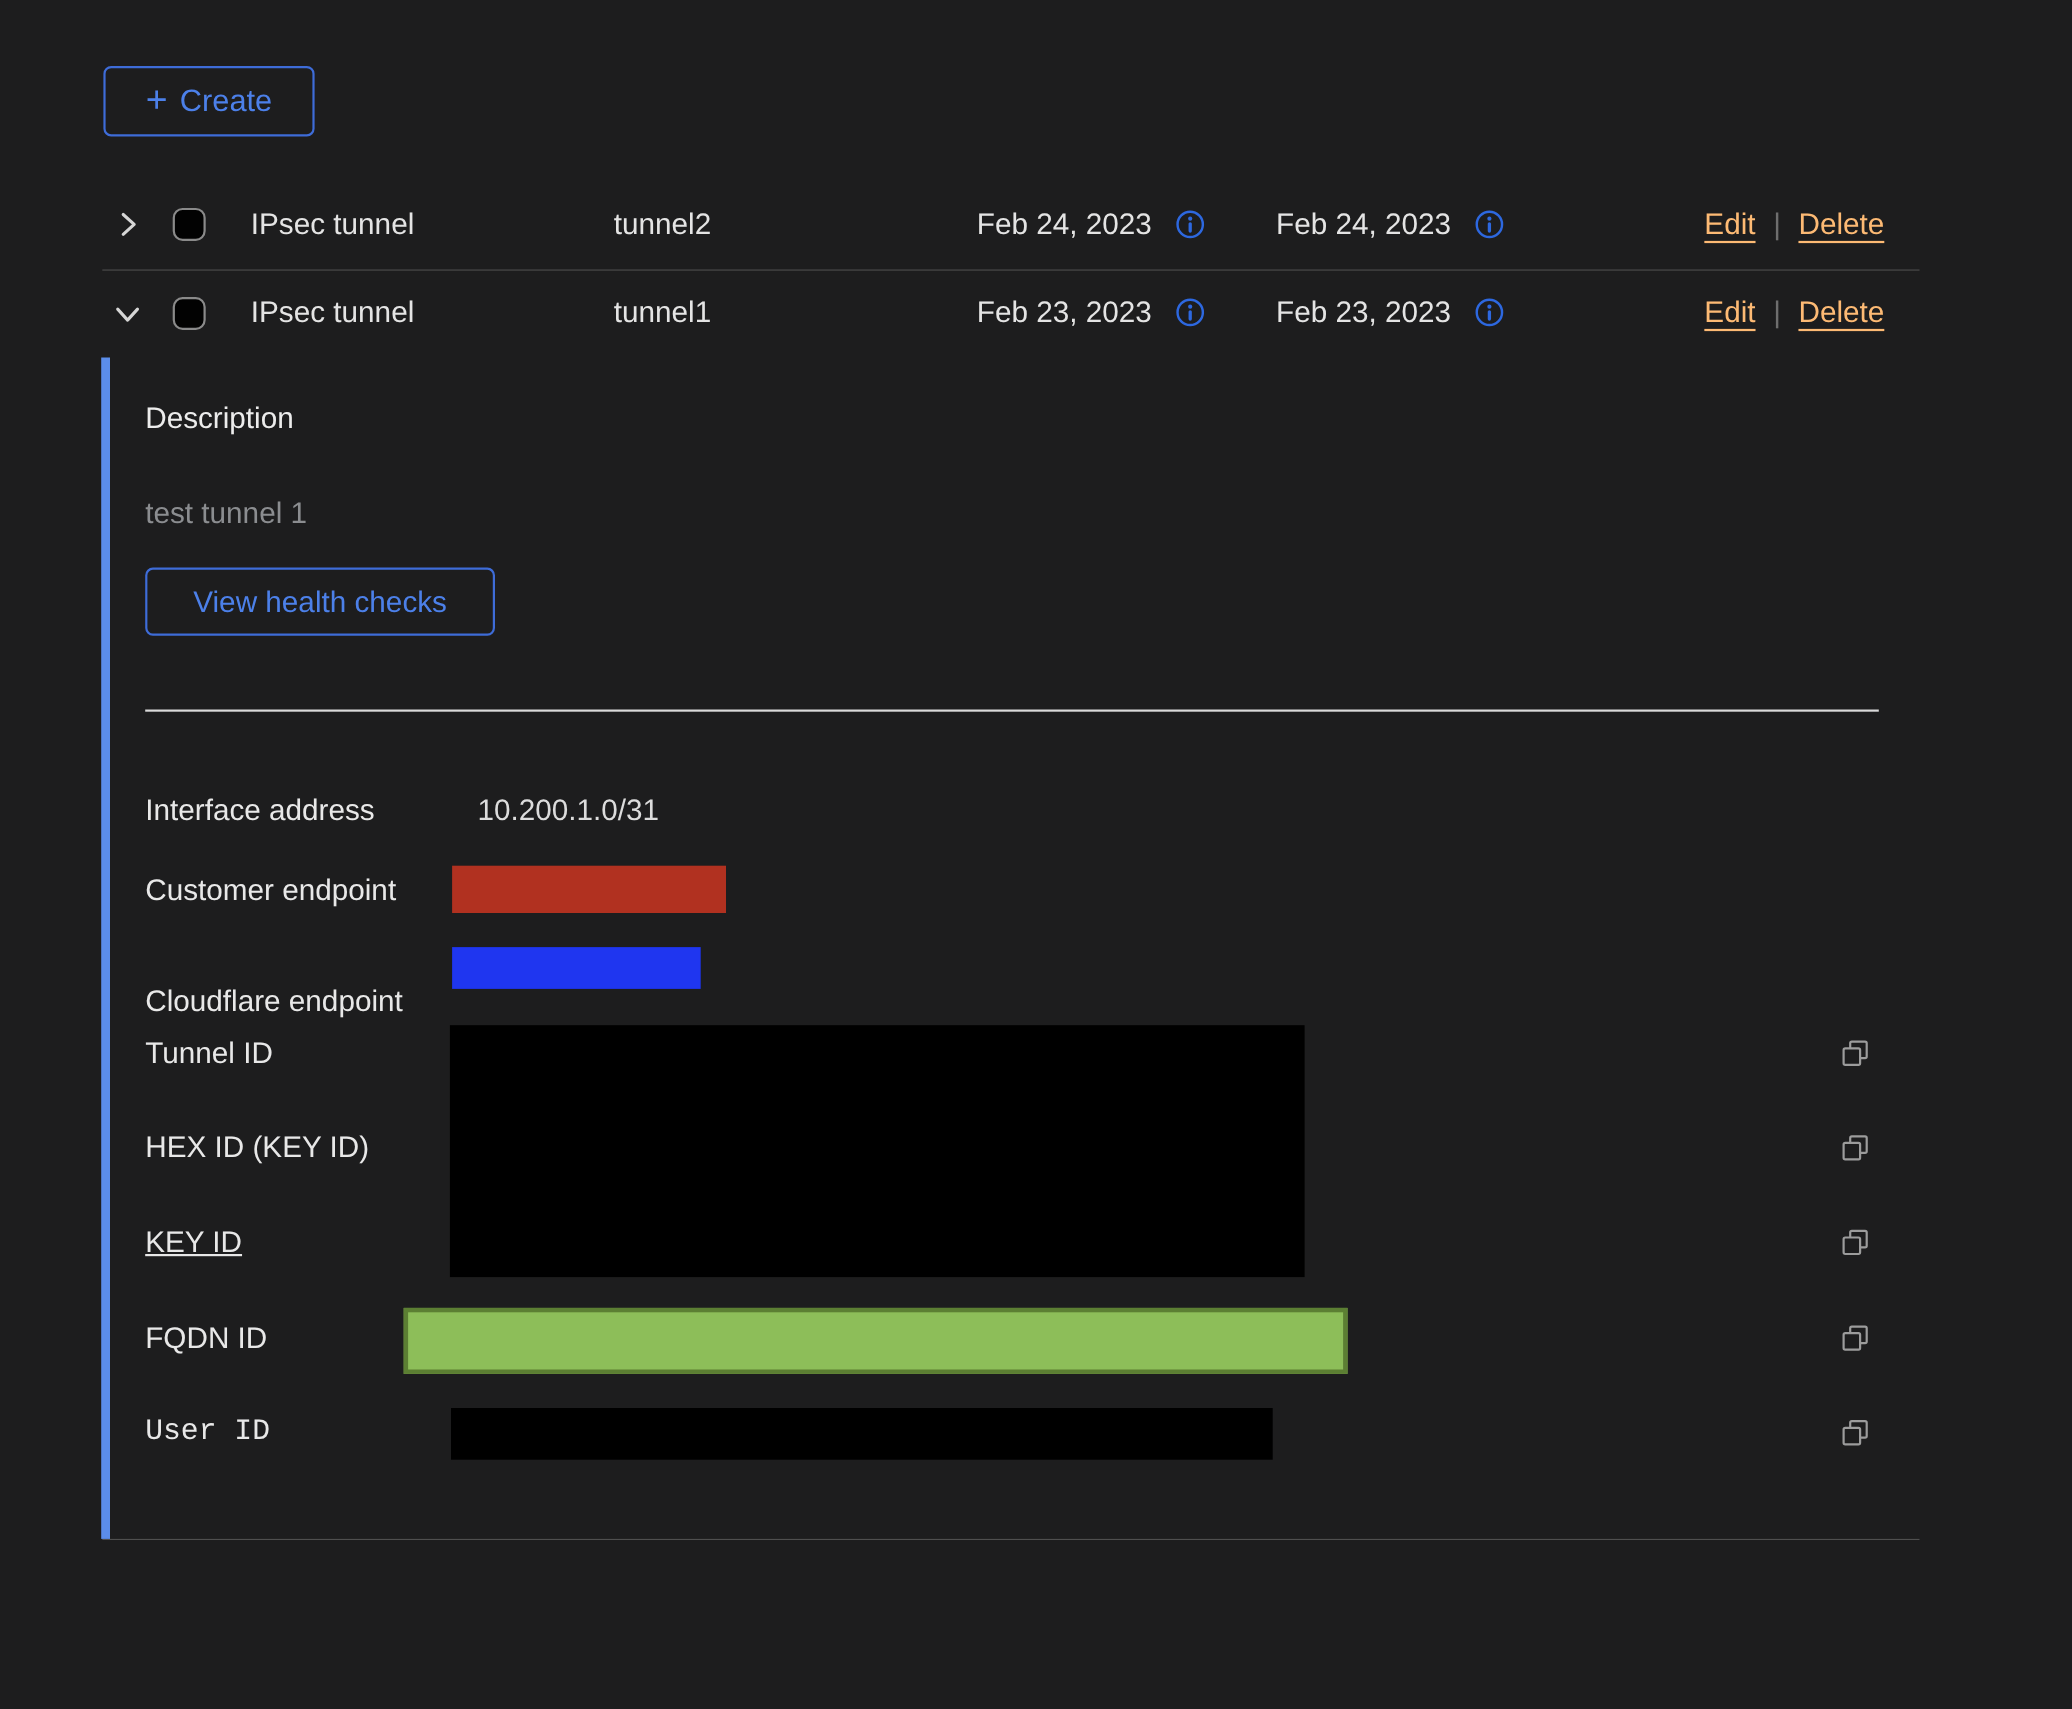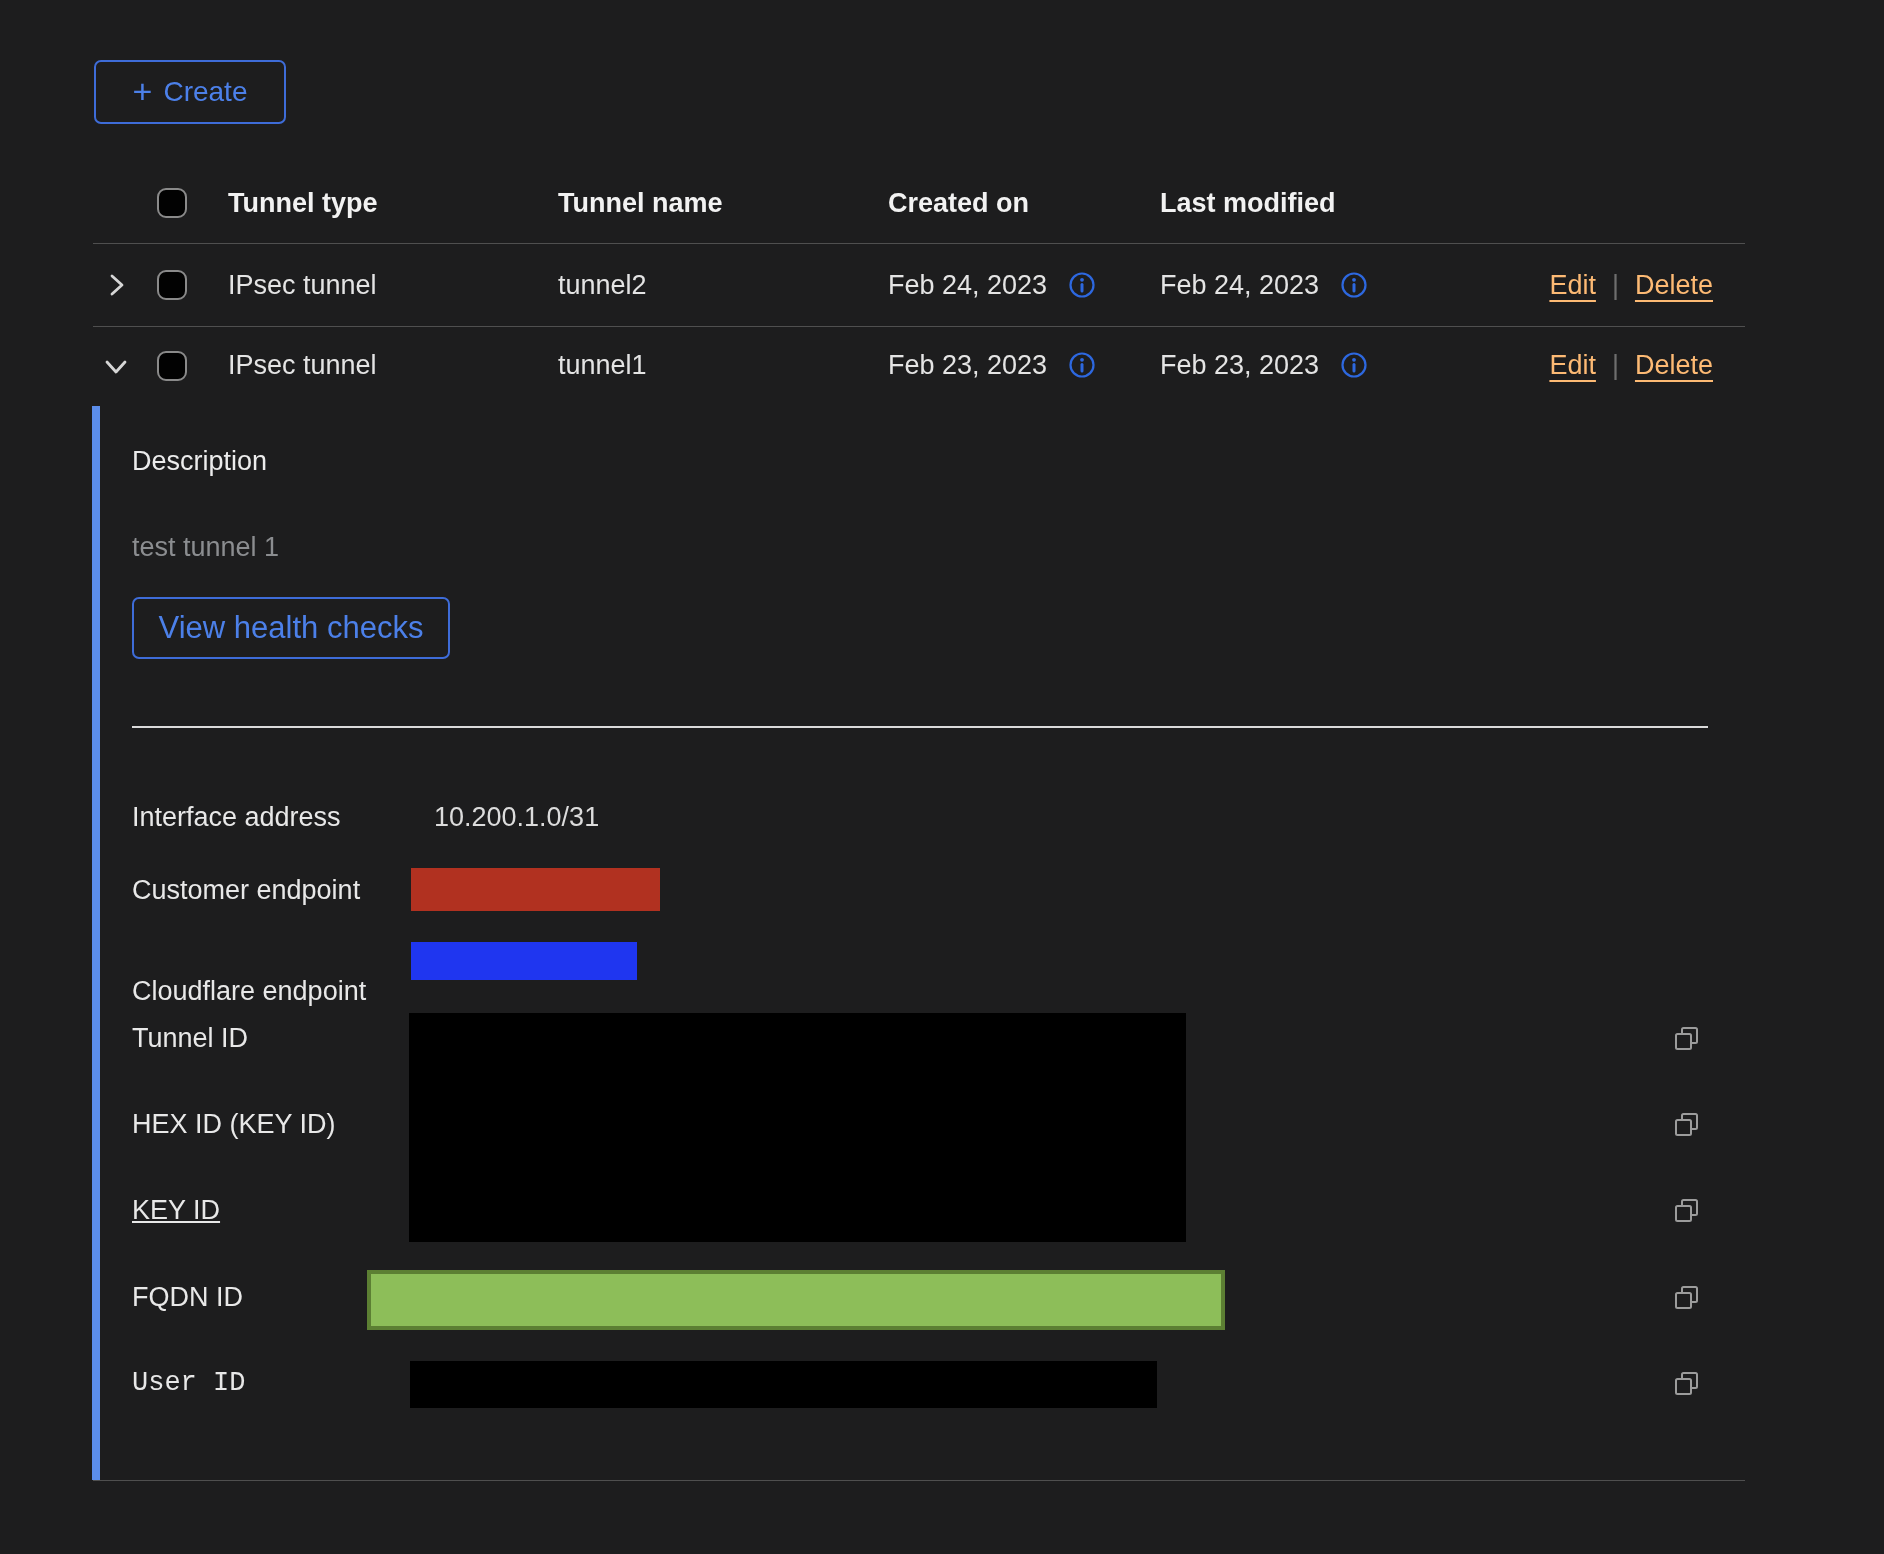--- a/index.html
+++ b/index.html
@@ -40,21 +40,21 @@
   .sep{color:#6e6e6e;}
   
   .expanded-panel{position:relative;height:1076px;border-bottom:1px solid #4f4f4f;}
   .blue-bar{position:absolute;left:-1px;top:2px;width:8px;height:1074px;background:#5b8dea;}
   .abs{position:absolute;}
   .desc-label{left:39px;top:42px;color:#ececec;}
   .desc-value{left:39px;top:128px;color:#8b8d90;}
   .health-btn{
     left:39px;top:193px;width:318px;height:62px;
     background:transparent;border:2px solid #3e6cd8;border-radius:7px;
-    color:#4c80e9;font-size:31px;font-family:inherit;cursor:pointer;
+    color:#4c80e9;font-size:27px;font-family:inherit;cursor:pointer;
   }
   .divider{left:39px;top:322px;width:1576px;height:2px;background:#dadada;}
   .f-label{left:39px;color:#e8e8e8;text-align:right;}
   .lbl-interface{top:398px;} .val-interface{left:341px;top:398px;color:#dcdcdc;}
   .lbl-customer{top:471px;}
   .lbl-cloudflare{top:572px;}
   .lbl-tunnelid{top:619px;}
   .lbl-hexid{top:705px;}
   .lbl-keyid{top:791px;text-decoration:underline;}
   .lbl-fqdnid{top:878px;}
@@ -72,31 +72,20 @@
 
 <div class="page">
 
   <button class="create-btn">
     <span class="plus">+</span>
     <span>Create</span>
   </button>
 
   <div class="table">
 
-    <div class="thead">
-      <div class="cell chev-cell"></div>
-      <div class="cell check-cell">
-        <span class="checkbox"></span>
-      </div>
-      <div class="cell col-type">Tunnel type</div>
-      <div class="cell col-name">Tunnel name</div>
-      <div class="cell col-created">Created on</div>
-      <div class="cell col-modified">Last modified</div>
-      <div class="cell col-actions"></div>
-    </div>
 
     <div class="trow">
       <div class="cell chev-cell">
         <svg width="30" height="30" viewBox="0 0 30 30">
             <polyline points="11,6 21,15 11,24" fill="none" stroke="#d6d6d6" stroke-width="2.8" stroke-linecap="round" stroke-linejoin="round"></polyline>
           </svg>
       </div>
       <div class="cell check-cell">
         <span class="checkbox"></span>
       </div>

